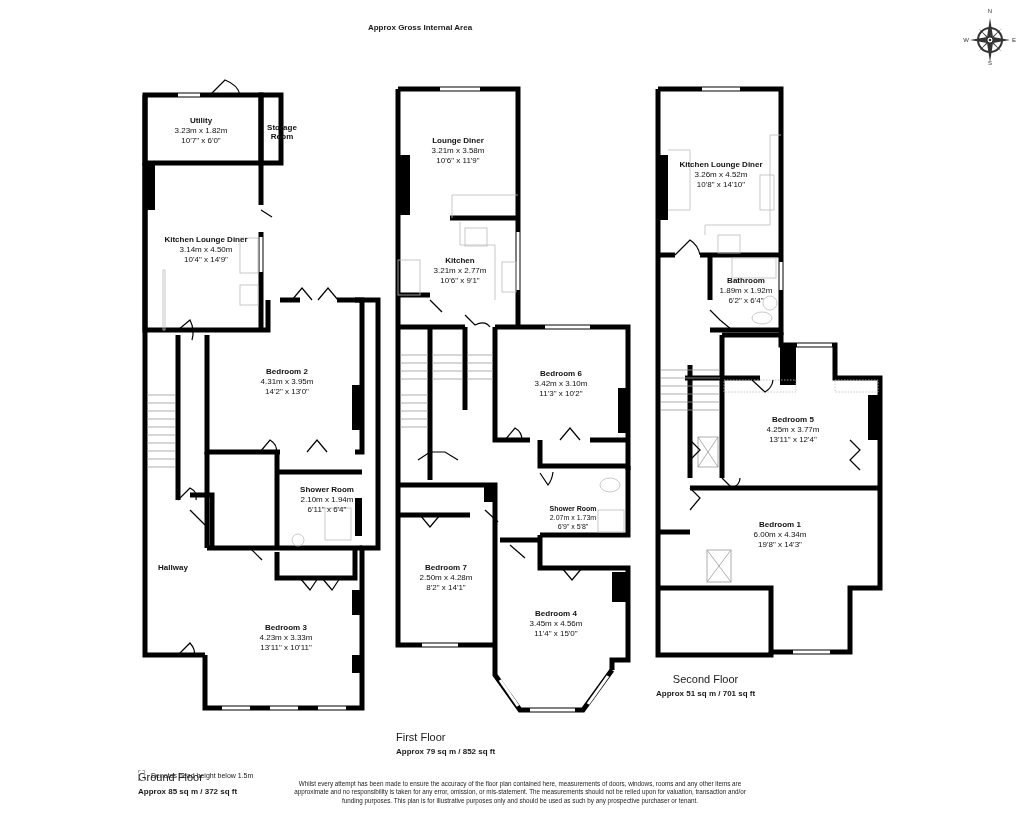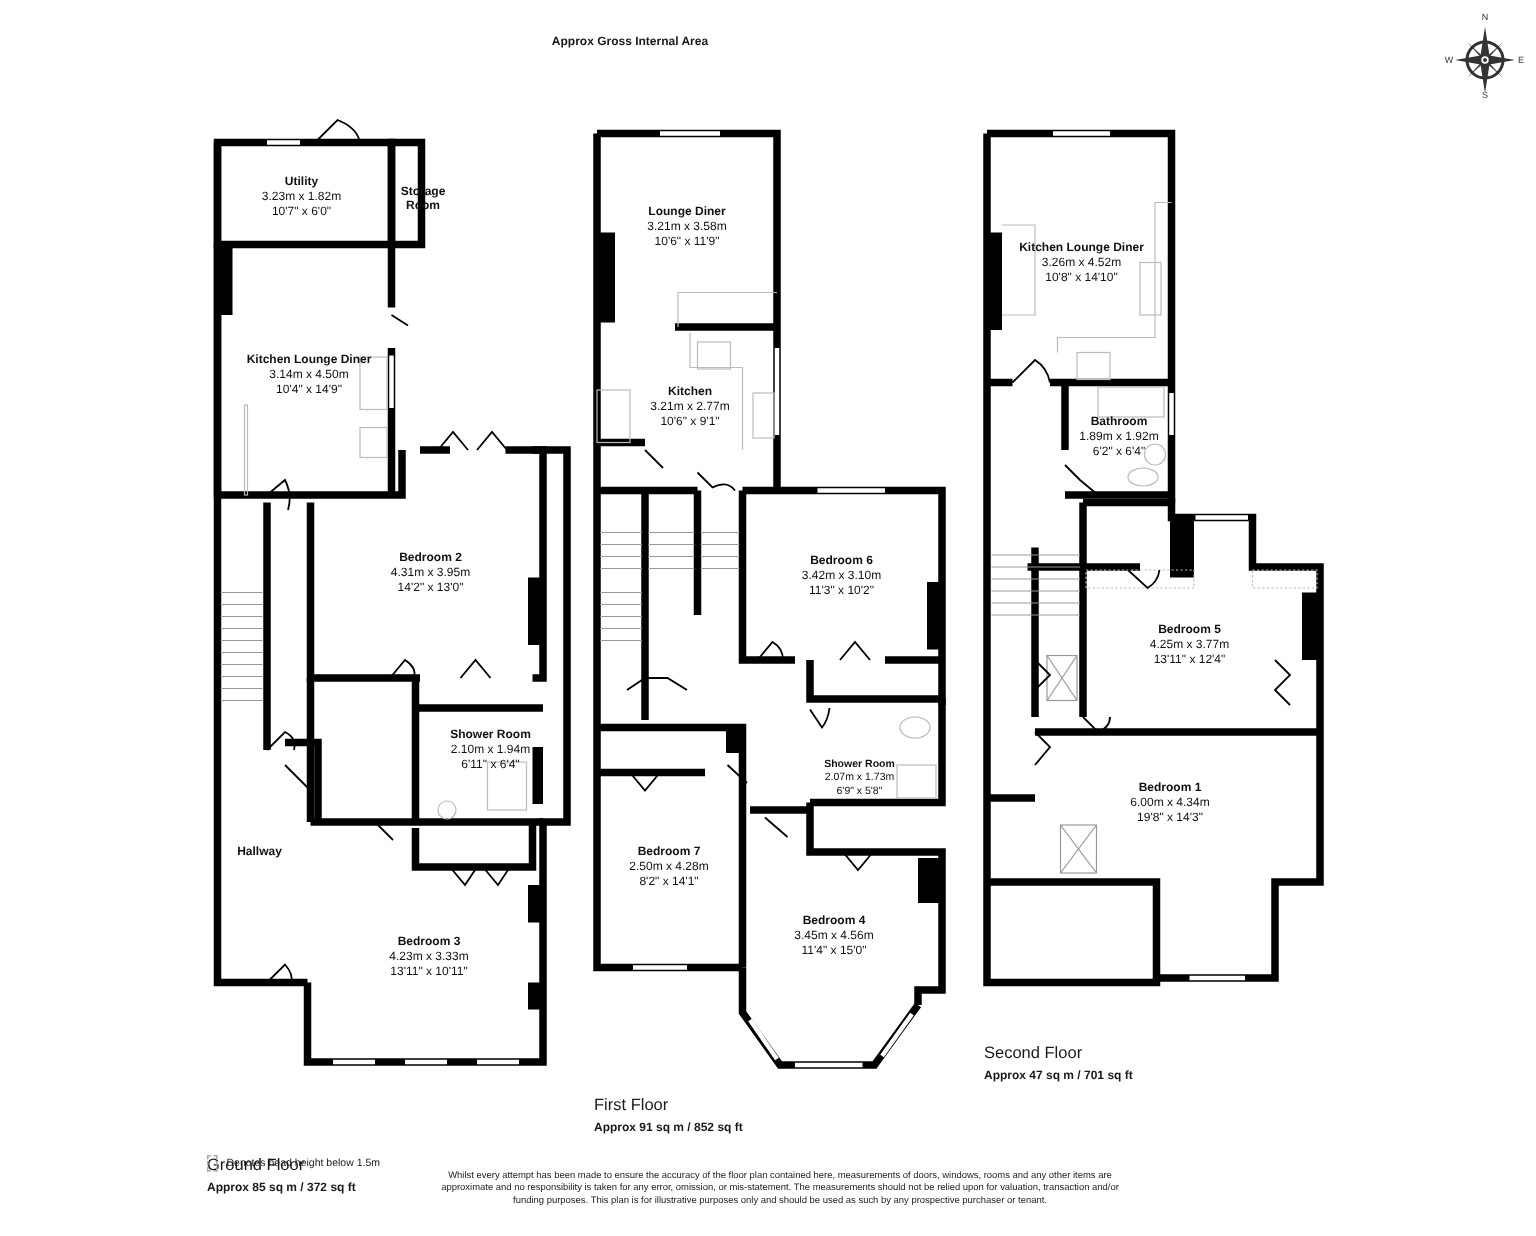--- a/index.html
+++ b/index.html
@@ -329,25 +329,25 @@
     <text class="rd" x="780" y="547">19'8" x 14'3"</text>
   </g>
 </svg>
 
 <div class="abs" style="left:138px; top:731px;margin-top:40px;">
   <div class="floor-label">Ground Floor</div>
   <div class="floor-area">Approx 85 sq m / 372 sq ft</div>
 </div>
 <div class="abs" style="left:396px; top:731px;">
   <div class="floor-label">First Floor</div>
-  <div class="floor-area">Approx 91 sq m / 852 sq ft</div>
-</div>
-<div class="abs" style="left:656px; top:696px;">
+  <div class="floor-area">Approx 79 sq m / 852 sq ft</div>
+</div>
+<div class="abs" style="left:656px; top:673px;text-align:center;">
   <div class="floor-label">Second Floor</div>
-  <div class="floor-area">Approx 47 sq m / 701 sq ft</div>
+  <div class="floor-area">Approx 51 sq m / 701 sq ft</div>
 </div>
 
 <div class="abs legend">
   <span class="legend-swatch"></span>
   <span>Denotes head height below 1.5m</span>
 </div>
 
 <div class="abs disclaimer">Whilst every attempt has been made to ensure the accuracy of the floor plan contained here, measurements of doors, windows, rooms and any other items are approximate and no responsibility is taken for any error, omission, or mis-statement. The measurements should not be relied upon for valuation, transaction and/or funding purposes. This plan is for illustrative purposes only and should be used as such by any prospective purchaser or tenant.</div>
 
 </body></html>

